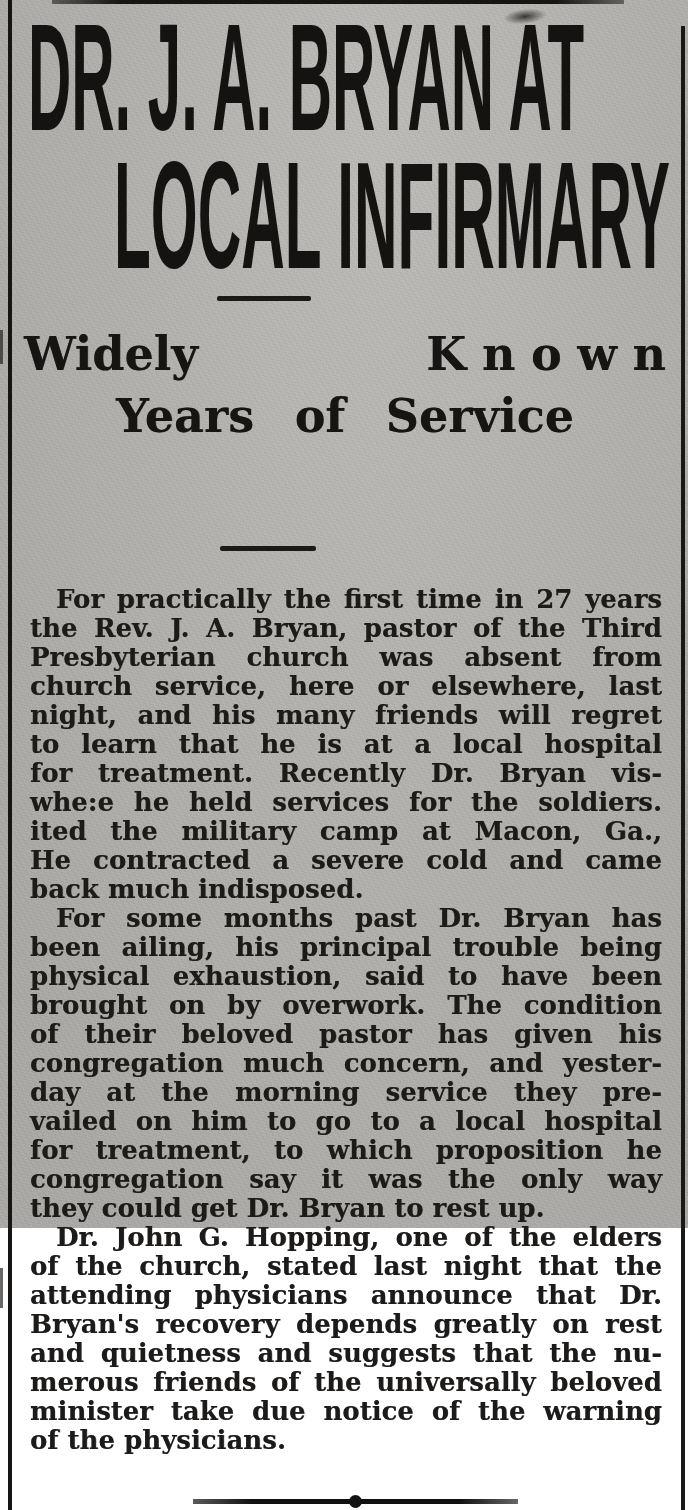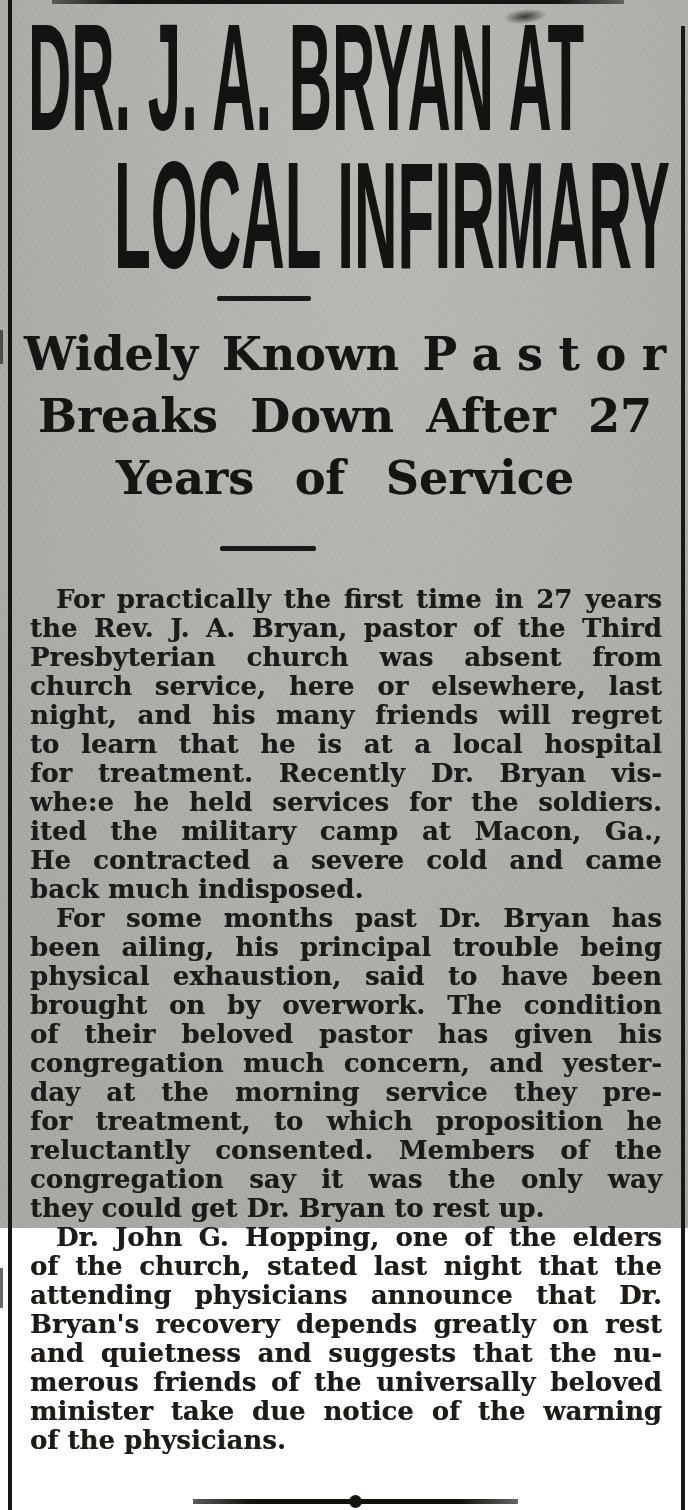--- a/index.html
+++ b/index.html
@@ -73,28 +73,20 @@
     <text x="114" y="268" textLength="556" lengthAdjust="spacingAndGlyphs">LOCAL INFIRMARY</text>
   </svg>
 
   <div class="divider d1"></div>
 
   <div class="subhead">
     <div class="sh-line sh1">
 
     <span class="sh-word">Widely</span>
         <span class="sh-word">Known</span>
-        <span class="sh-word">Pastor</span>
-      </div>
-    <div class="sh-line sh2">
-
-    <span class="sh-word">Breaks</span>
-        <span class="sh-word">Down</span>
-        <span class="sh-word">After</span>
-        <span class="sh-word">27</span>
       </div>
     <div class="sh-line sh3">
 
     <span class="sh-word">Years</span>
         <span class="sh-word">of</span>
         <span class="sh-word">Service</span>
       </div>
   </div>
 
   <div class="divider d2"></div>
@@ -116,22 +108,22 @@
       </div>
     <div class="para">
 
     <div class="bline">For some months past Dr. Bryan has</div>
         <div class="bline">been ailing, his principal trouble being</div>
         <div class="bline">physical exhaustion, said to have been</div>
         <div class="bline">brought on by overwork. The condition</div>
         <div class="bline">of their beloved pastor has given his</div>
         <div class="bline">congregation much concern, and yester-</div>
         <div class="bline">day at the morning service they pre-</div>
+        <div class="bline">vailed on him to go to a local hospital</div>
         <div class="bline">for treatment, to which proposition he</div>
-        <div class="bline">reluctantly consented. Members of the</div>
         <div class="bline">congregation say it was the only way</div>
         <div class="bline">they could get Dr. Bryan to rest up.</div>
       </div>
     <div class="para">
 
     <div class="bline">Dr. John G. Hopping, one of the elders</div>
         <div class="bline">of the church, stated last night that the</div>
         <div class="bline">attending physicians announce that Dr.</div>
         <div class="bline">Bryan's recovery depends greatly on rest</div>
         <div class="bline">and quietness and suggests that the nu-</div>

